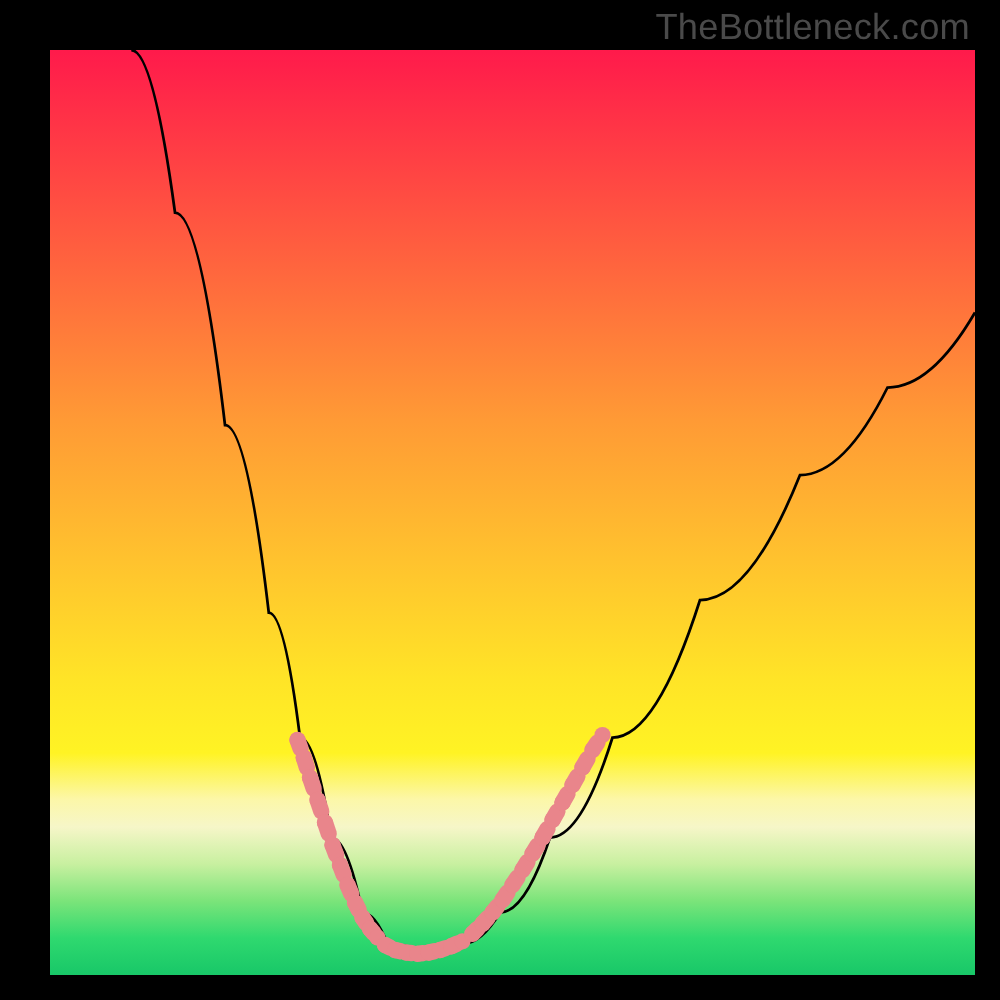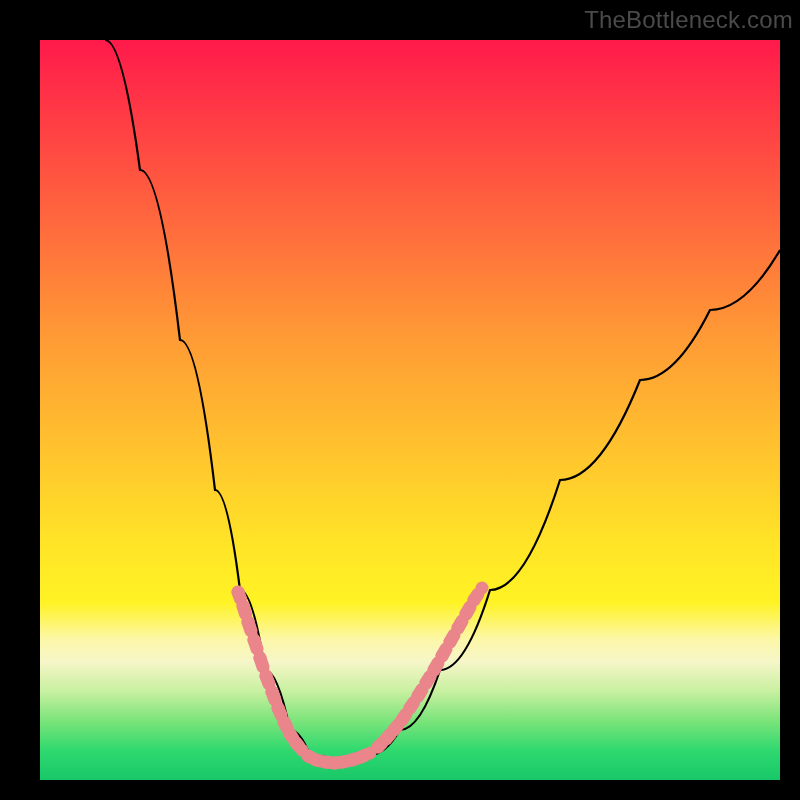--- a/index.html
+++ b/index.html
@@ -39,23 +39,23 @@
       #f6f6c8 84%,
       #c8f0a0 88%,
       #7be47a 92%,
       #2fd96f 96%,
       #18c768 100%
     );
   }
   .attrib {
     position: absolute;
     top: 6px;
-    right: 7px;
+    right: 24px;
     color: #4a4a4a;
-    font-size: 24px;
+    font-size: 29px;
     font-weight: 500;
     letter-spacing: 0.2px;
   }
   svg.curve {
     position: absolute;
     left: 0;
     top: 0;
     width: 740px;
     height: 740px;
   }

